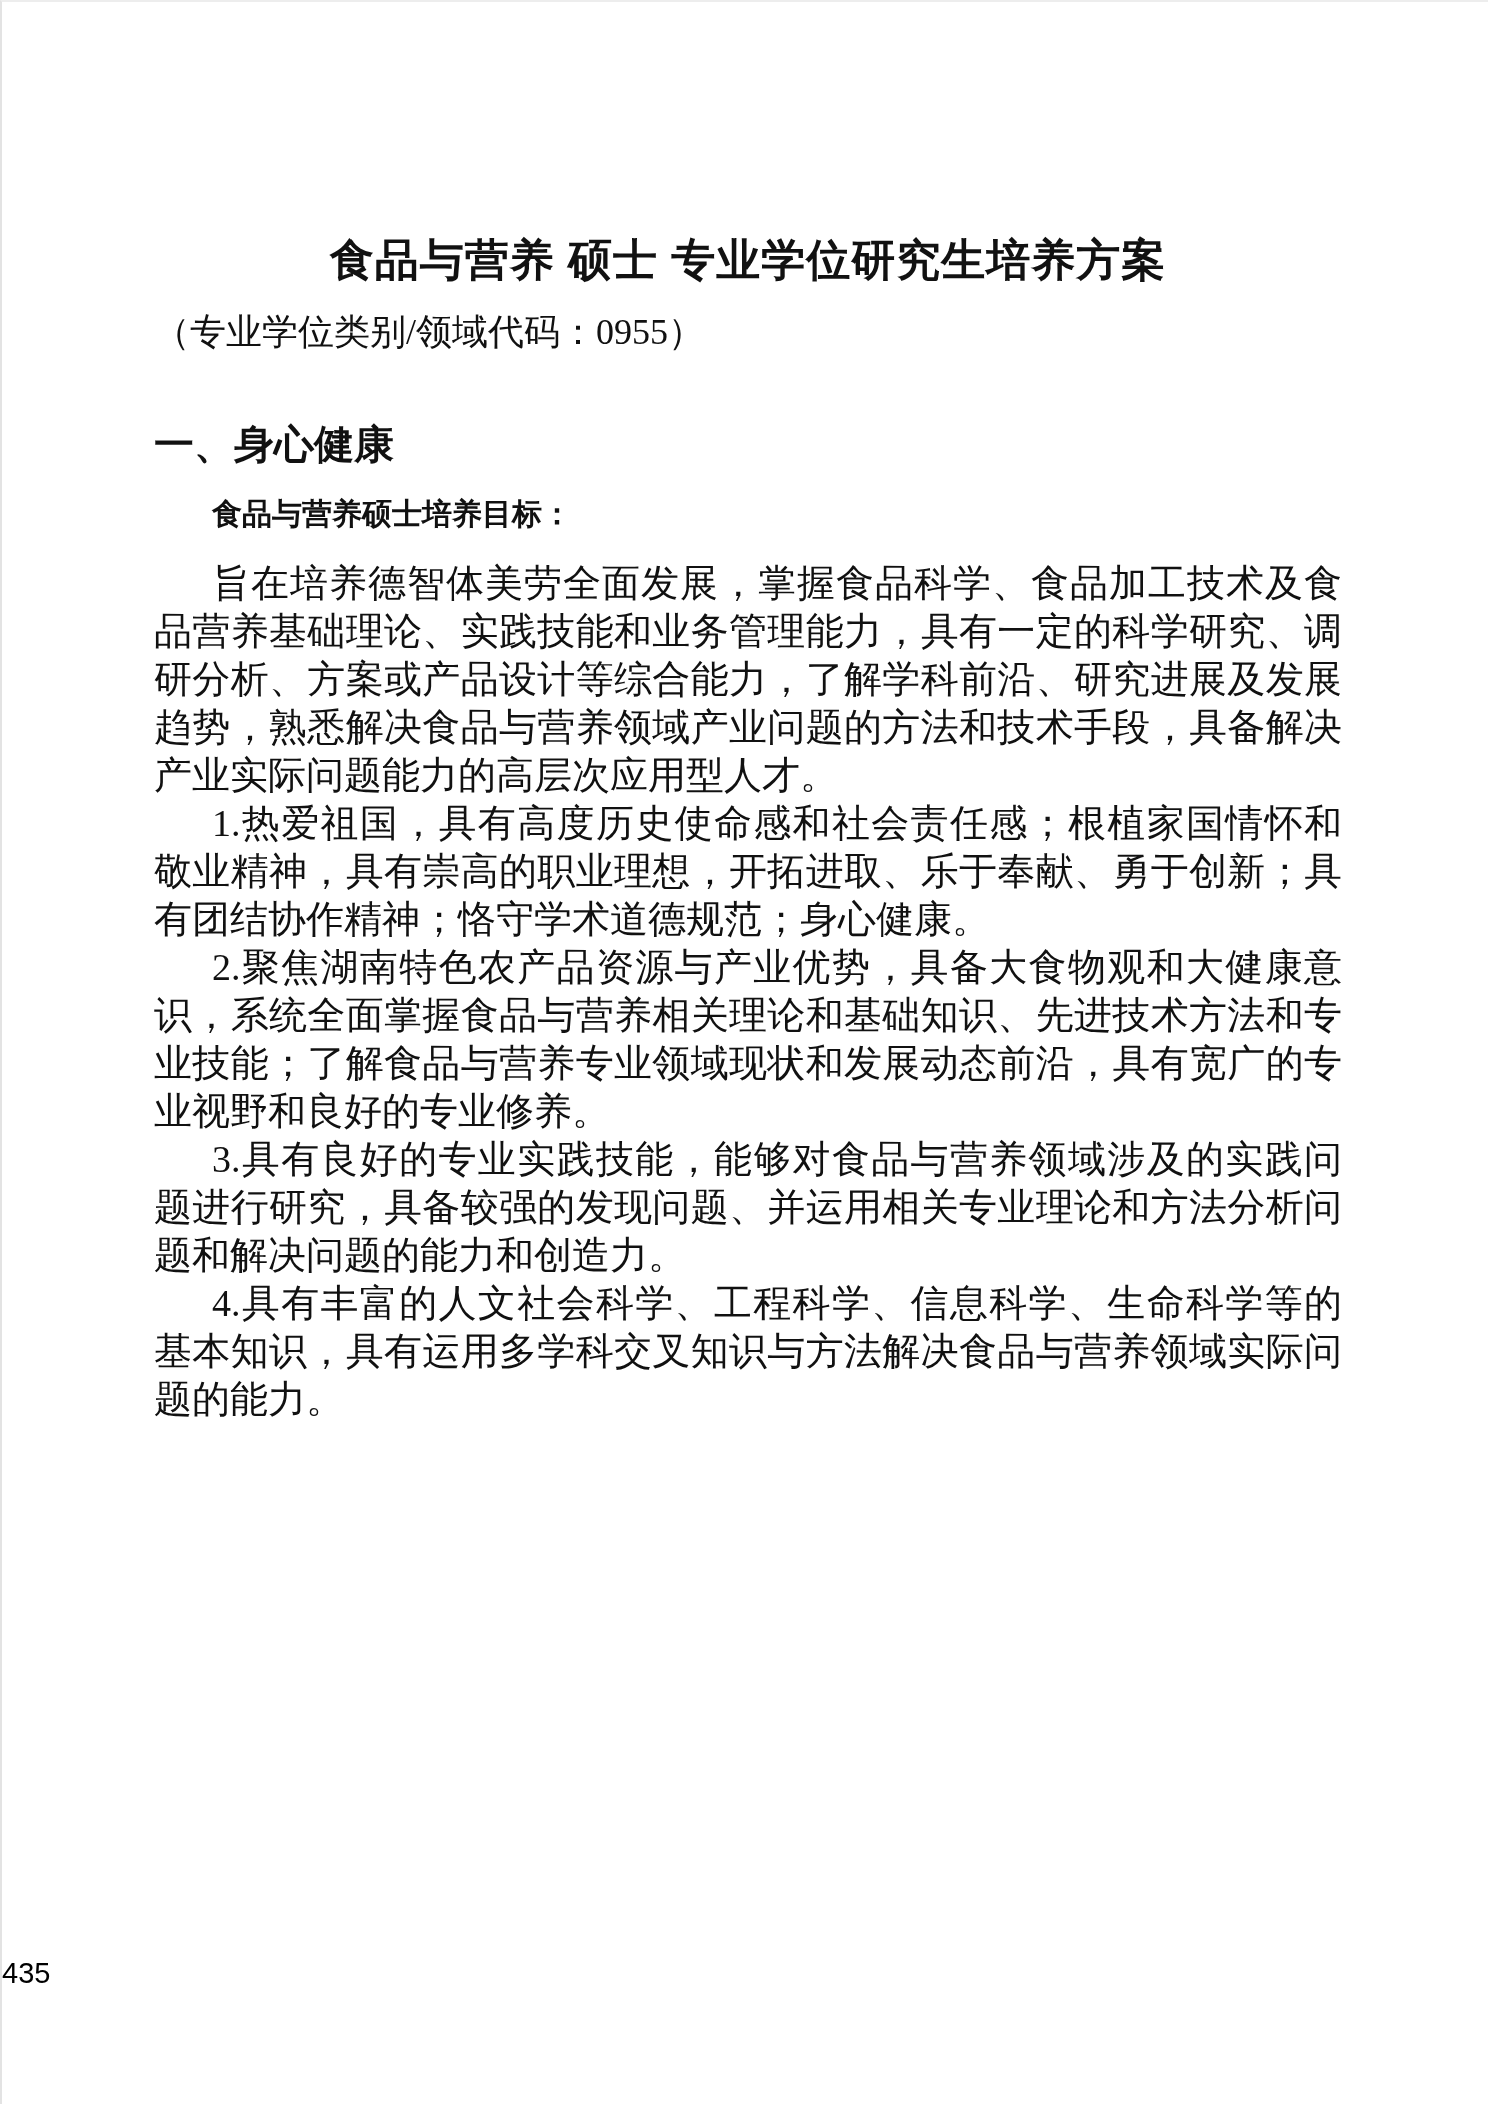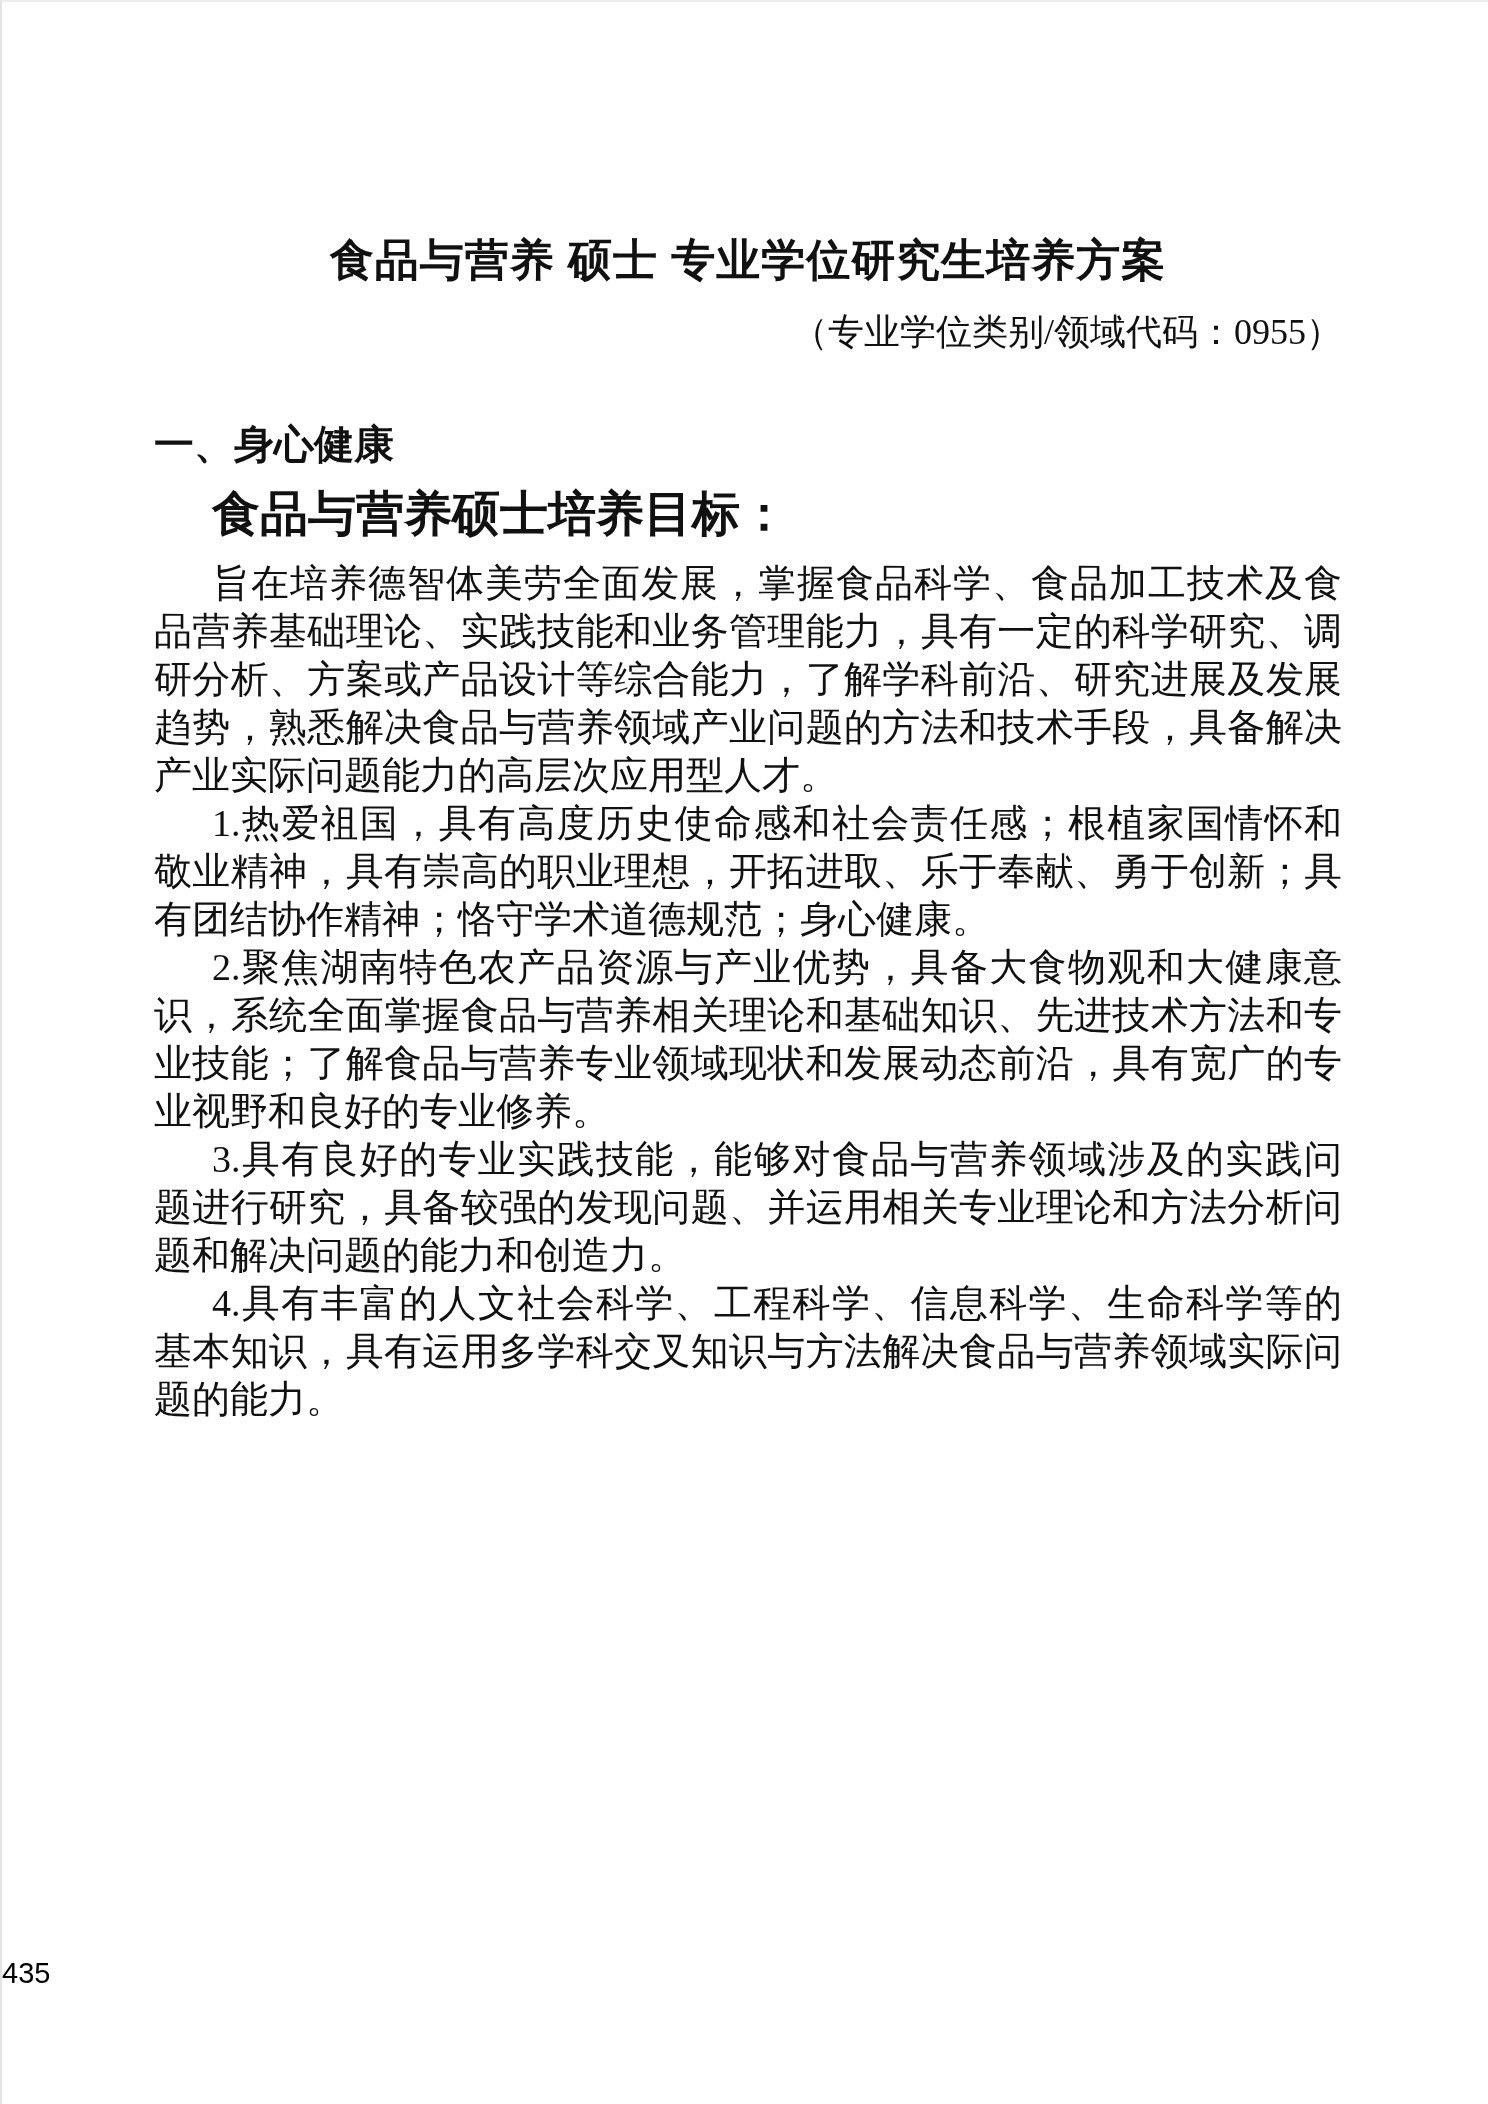--- a/index.html
+++ b/index.html
@@ -29,36 +29,36 @@
     text-align: center;
     font-family: "Liberation Sans", "DejaVu Sans", sans-serif;
     font-weight: 700;
     font-size: 44px;
     line-height: 48px;
     letter-spacing: 1px;
     white-space: nowrap;
   }
   .doc-subtitle {
     margin: 28px 0 0 0;
-    text-align: right;
+    text-align: left;
     font-size: 36px;
     line-height: 40px;
     font-weight: 400;
   }
   .section-heading {
     margin: 70px 0 0 0;
     font-family: "Liberation Sans", "DejaVu Sans", sans-serif;
     font-weight: 700;
     font-size: 40px;
     line-height: 44px;
   }
   .lead {
     margin: 27px 0 0 0;
     font-weight: 700;
-    font-size: 48px;
+    font-size: 30px;
     line-height: 42px;
     text-indent: 58px;
     font-family: "Liberation Serif", "DejaVu Serif", serif;
   }
   .body-text {
     margin-top: 24px;
   }
   .body-text p {
     margin: 0;
     font-size: 38px;

